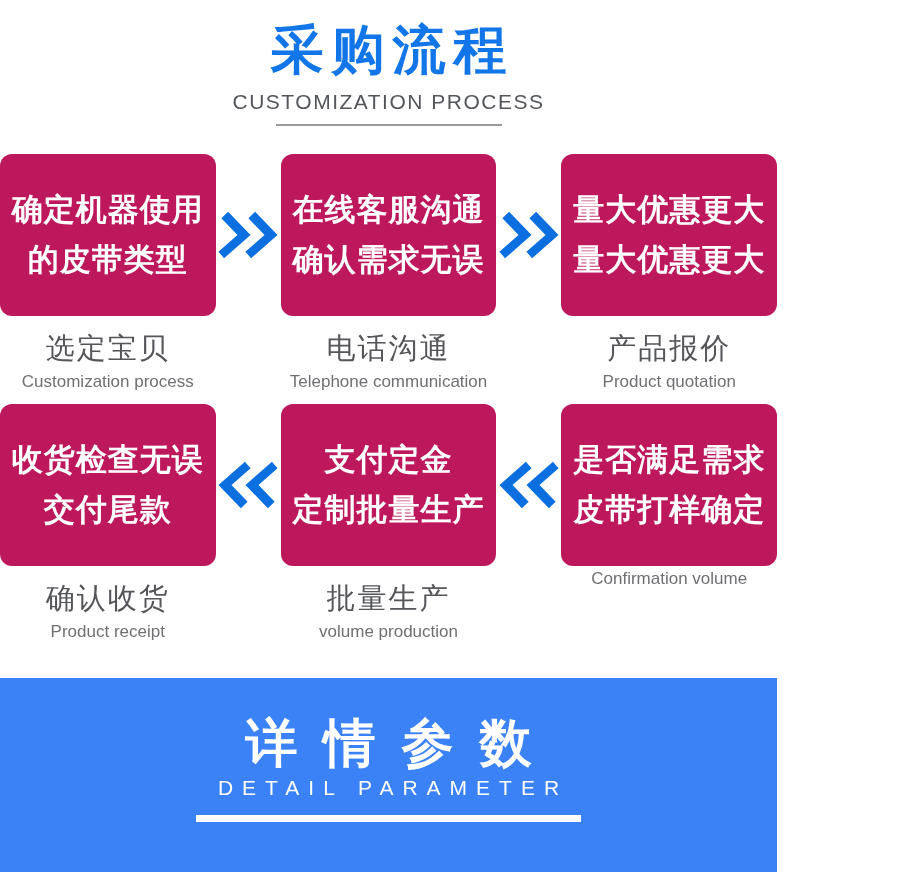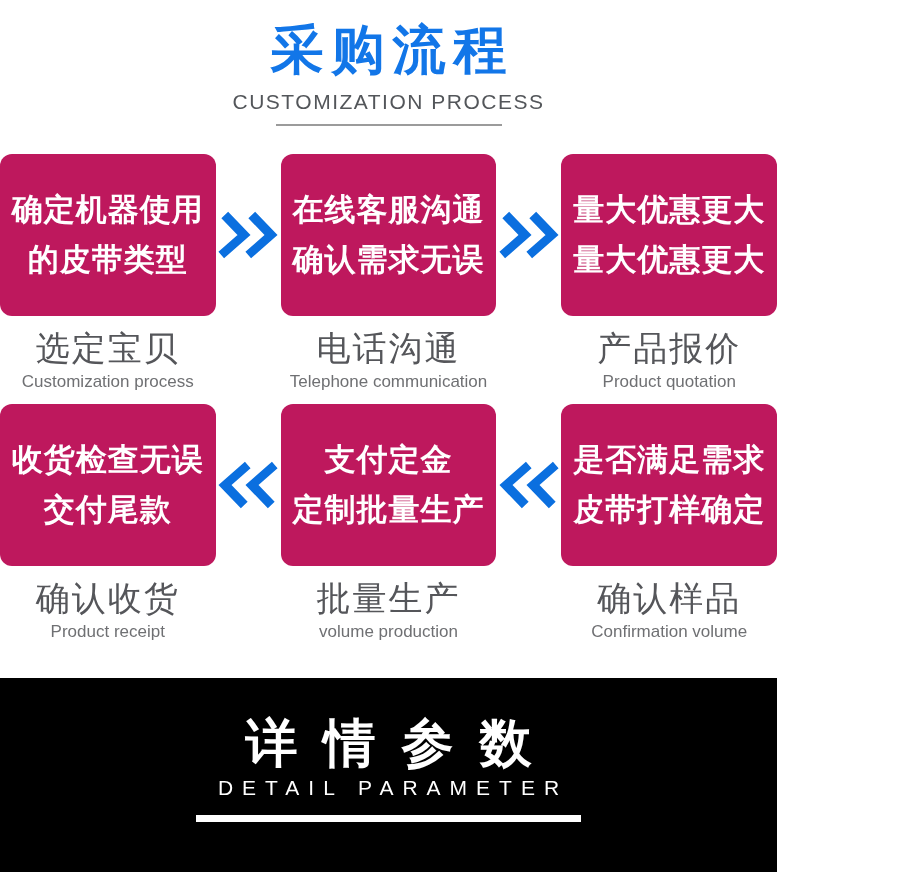--- a/index.html
+++ b/index.html
@@ -60,21 +60,21 @@
   }
   .box-line {
     font-size: 31px;
     font-weight: bold;
     line-height: 50px;
     letter-spacing: 1px;
     white-space: nowrap;
   }
   .label-cn {
     margin-top: 12px;
-    font-size: 34px;
+    font-size: 29px;
     line-height: 41px;
     color: #55565a;
     letter-spacing: 2px;
   }
   .label-en {
     margin-top: 3px;
     font-size: 17px;
     line-height: 20px;
     color: #6f7073;
   }
@@ -86,21 +86,21 @@
     justify-content: center;
   }
   .arrow-cell svg { display: block; }
   .chev-right { transform: skewX(-5deg); }
   .chev-left  { transform: skewX(-5deg) scaleX(-1); }
   
   .banner {
     margin-top: 36px;
     height: 194px;
     box-sizing: border-box;
-    background: #000000;
+    background: #3b82f6;
     text-align: center;
     padding-top: 36px;
   }
   .banner-title {
     font-size: 52px;
     line-height: 58px;
     font-weight: bold;
     color: #ffffff;
     letter-spacing: 26px;
     text-indent: 26px;
@@ -205,21 +205,20 @@
         <path d="M6 4 L27 24 L6 44" fill="none" stroke="#0b6fdf" stroke-width="9"></path>
         <path d="M33 4 L54 24 L33 44" fill="none" stroke="#0b6fdf" stroke-width="9"></path>
       </svg>
     </div>
 
     <div class="step">
       <div class="box">
         <div class="box-line">是否满足需求</div>
         <div class="box-line">皮带打样确定</div>
       </div>
-      <div class="label-cn">确认样品</div>
       <div class="label-en">Confirmation volume</div>
     </div>
   </div>
 
   <div class="banner">
     <div class="banner-title">详情参数</div>
     <div class="banner-subtitle">DETAIL PARAMETER</div>
     <div class="banner-underline"></div>
   </div>
 

